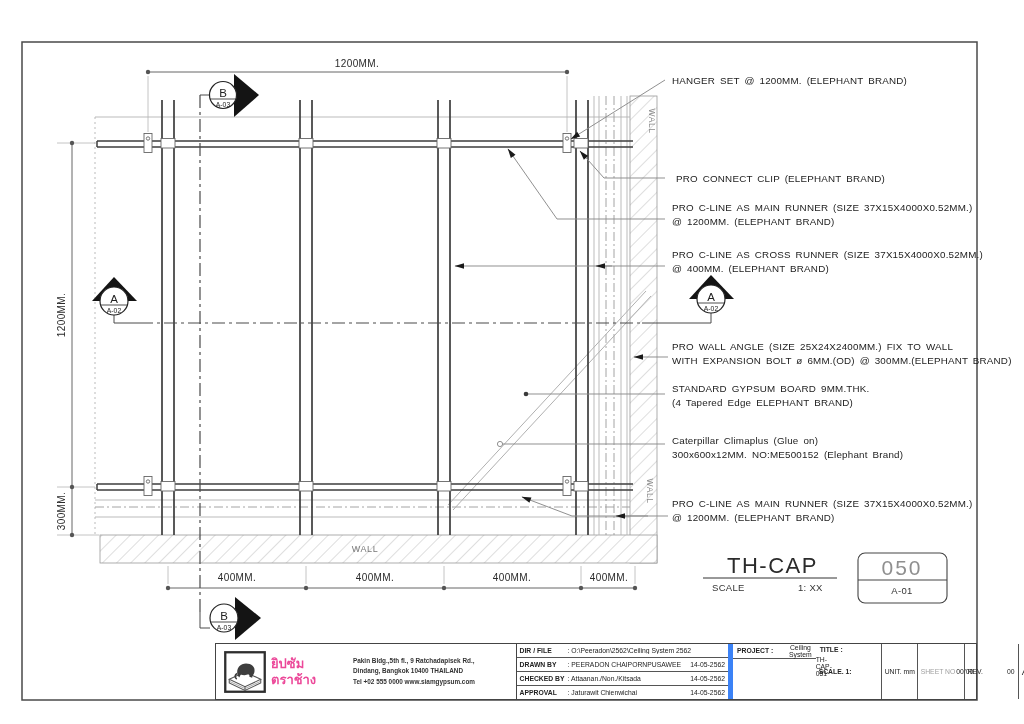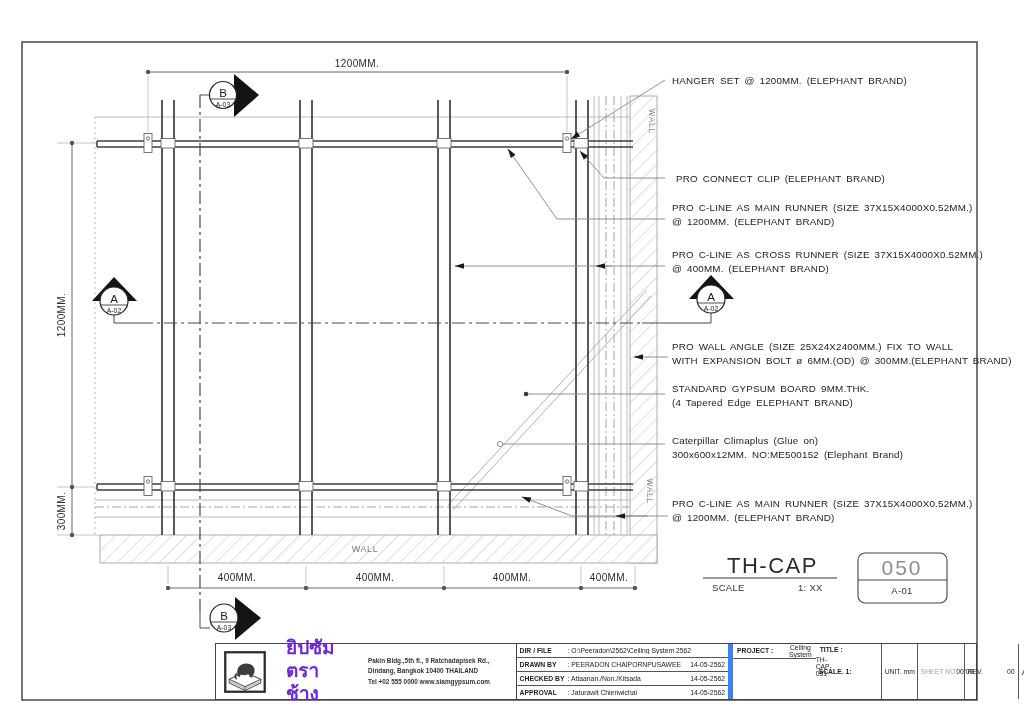--- a/index.html
+++ b/index.html
@@ -16,21 +16,21 @@
   .thcap{font-size:22px;letter-spacing:1.5px;fill:#2b2b2b;}
   .thnum{font-size:21px;letter-spacing:2px;fill:#8f8f8f;}
   .thsmall{font-size:9.5px;fill:#333;letter-spacing:.3px;}
 
   
   .tblock{position:absolute;left:215px;top:643px;width:762px;height:57px;border:1px solid #444;
           box-sizing:border-box;display:flex;background:#fff;font-size:6.8px;color:#222;}
   .tb-col{box-sizing:border-box;height:100%;}
   .tb-company{width:327px;display:flex;align-items:center;padding-left:8px;}
   .tb-logo{width:42px;height:42px;flex:0 0 auto;}
-  .tb-thai{margin-left:20px;width:58px;font-weight:bold;font-size:19px;line-height:1.2;color:#6d28d9;}
+  .tb-thai{margin-left:5px;width:58px;font-weight:bold;font-size:13px;line-height:1.2;color:#ec4899;}
   .tb-info{margin-left:24px;}
   .tb-name{font-family:"Liberation Serif","DejaVu Serif",serif;font-size:10px;color:#222;letter-spacing:.2px;margin-bottom:2px;}
   .tb-addr{font-size:6.4px;font-weight:bold;color:#333;line-height:1.65;}
   .tb-mid{width:213px;border-left:1px solid #444;display:flex;flex-direction:column;}
   .tb-row{flex:1;display:flex;align-items:center;border-bottom:1px solid #555;padding:0 3px;box-sizing:border-box;}
   .tb-row:last-child{border-bottom:none;}
   .tb-lab{width:48px;font-weight:bold;flex:0 0 auto;}
   .tb-val{flex:1;white-space:nowrap;overflow:hidden;}
   .tb-date{width:44px;text-align:right;flex:0 0 auto;}
   .tb-right{width:248px;border-left:5px solid #3b82f6;display:flex;flex-direction:row;}

